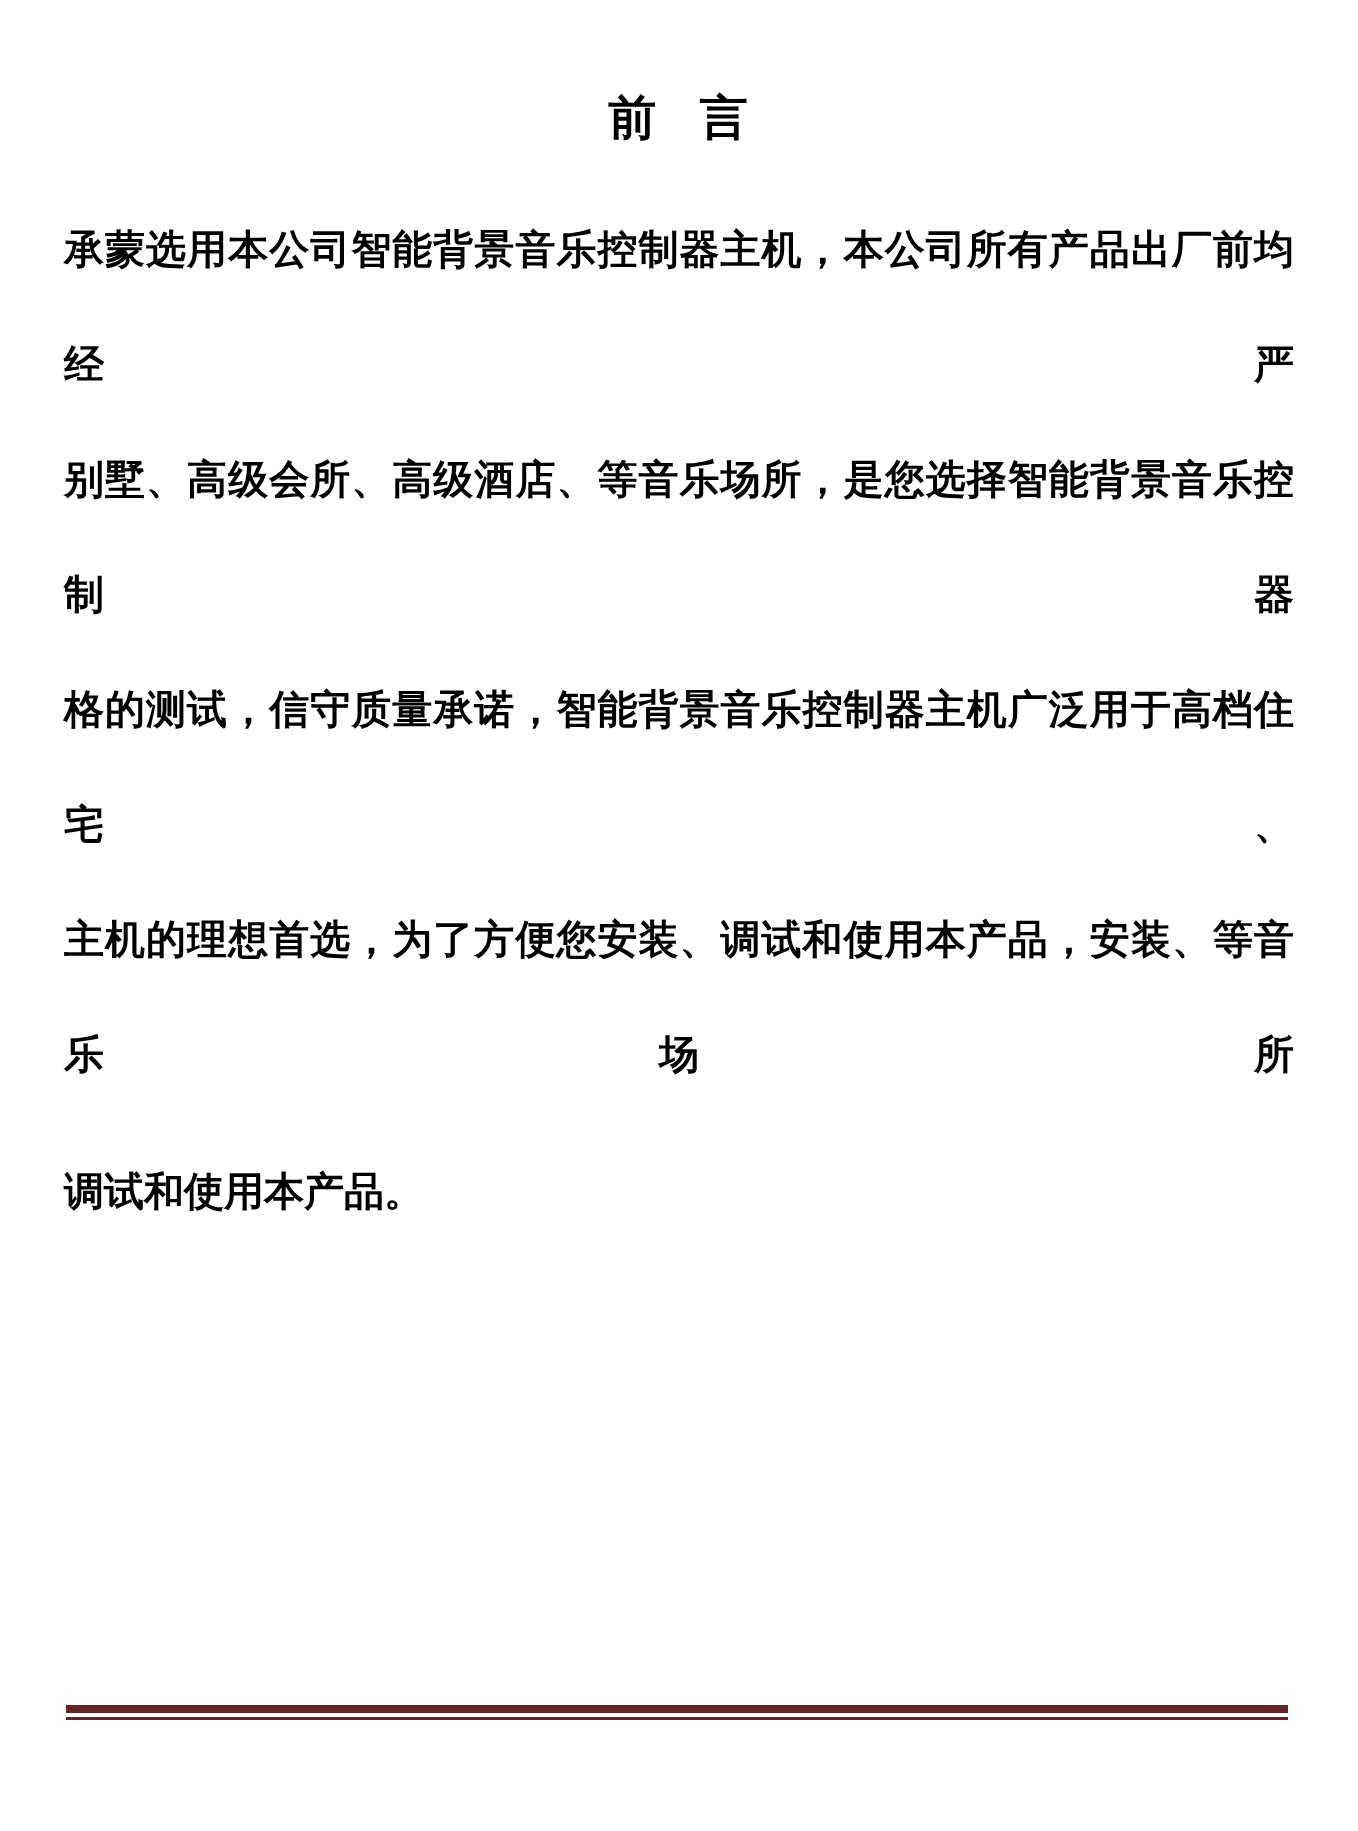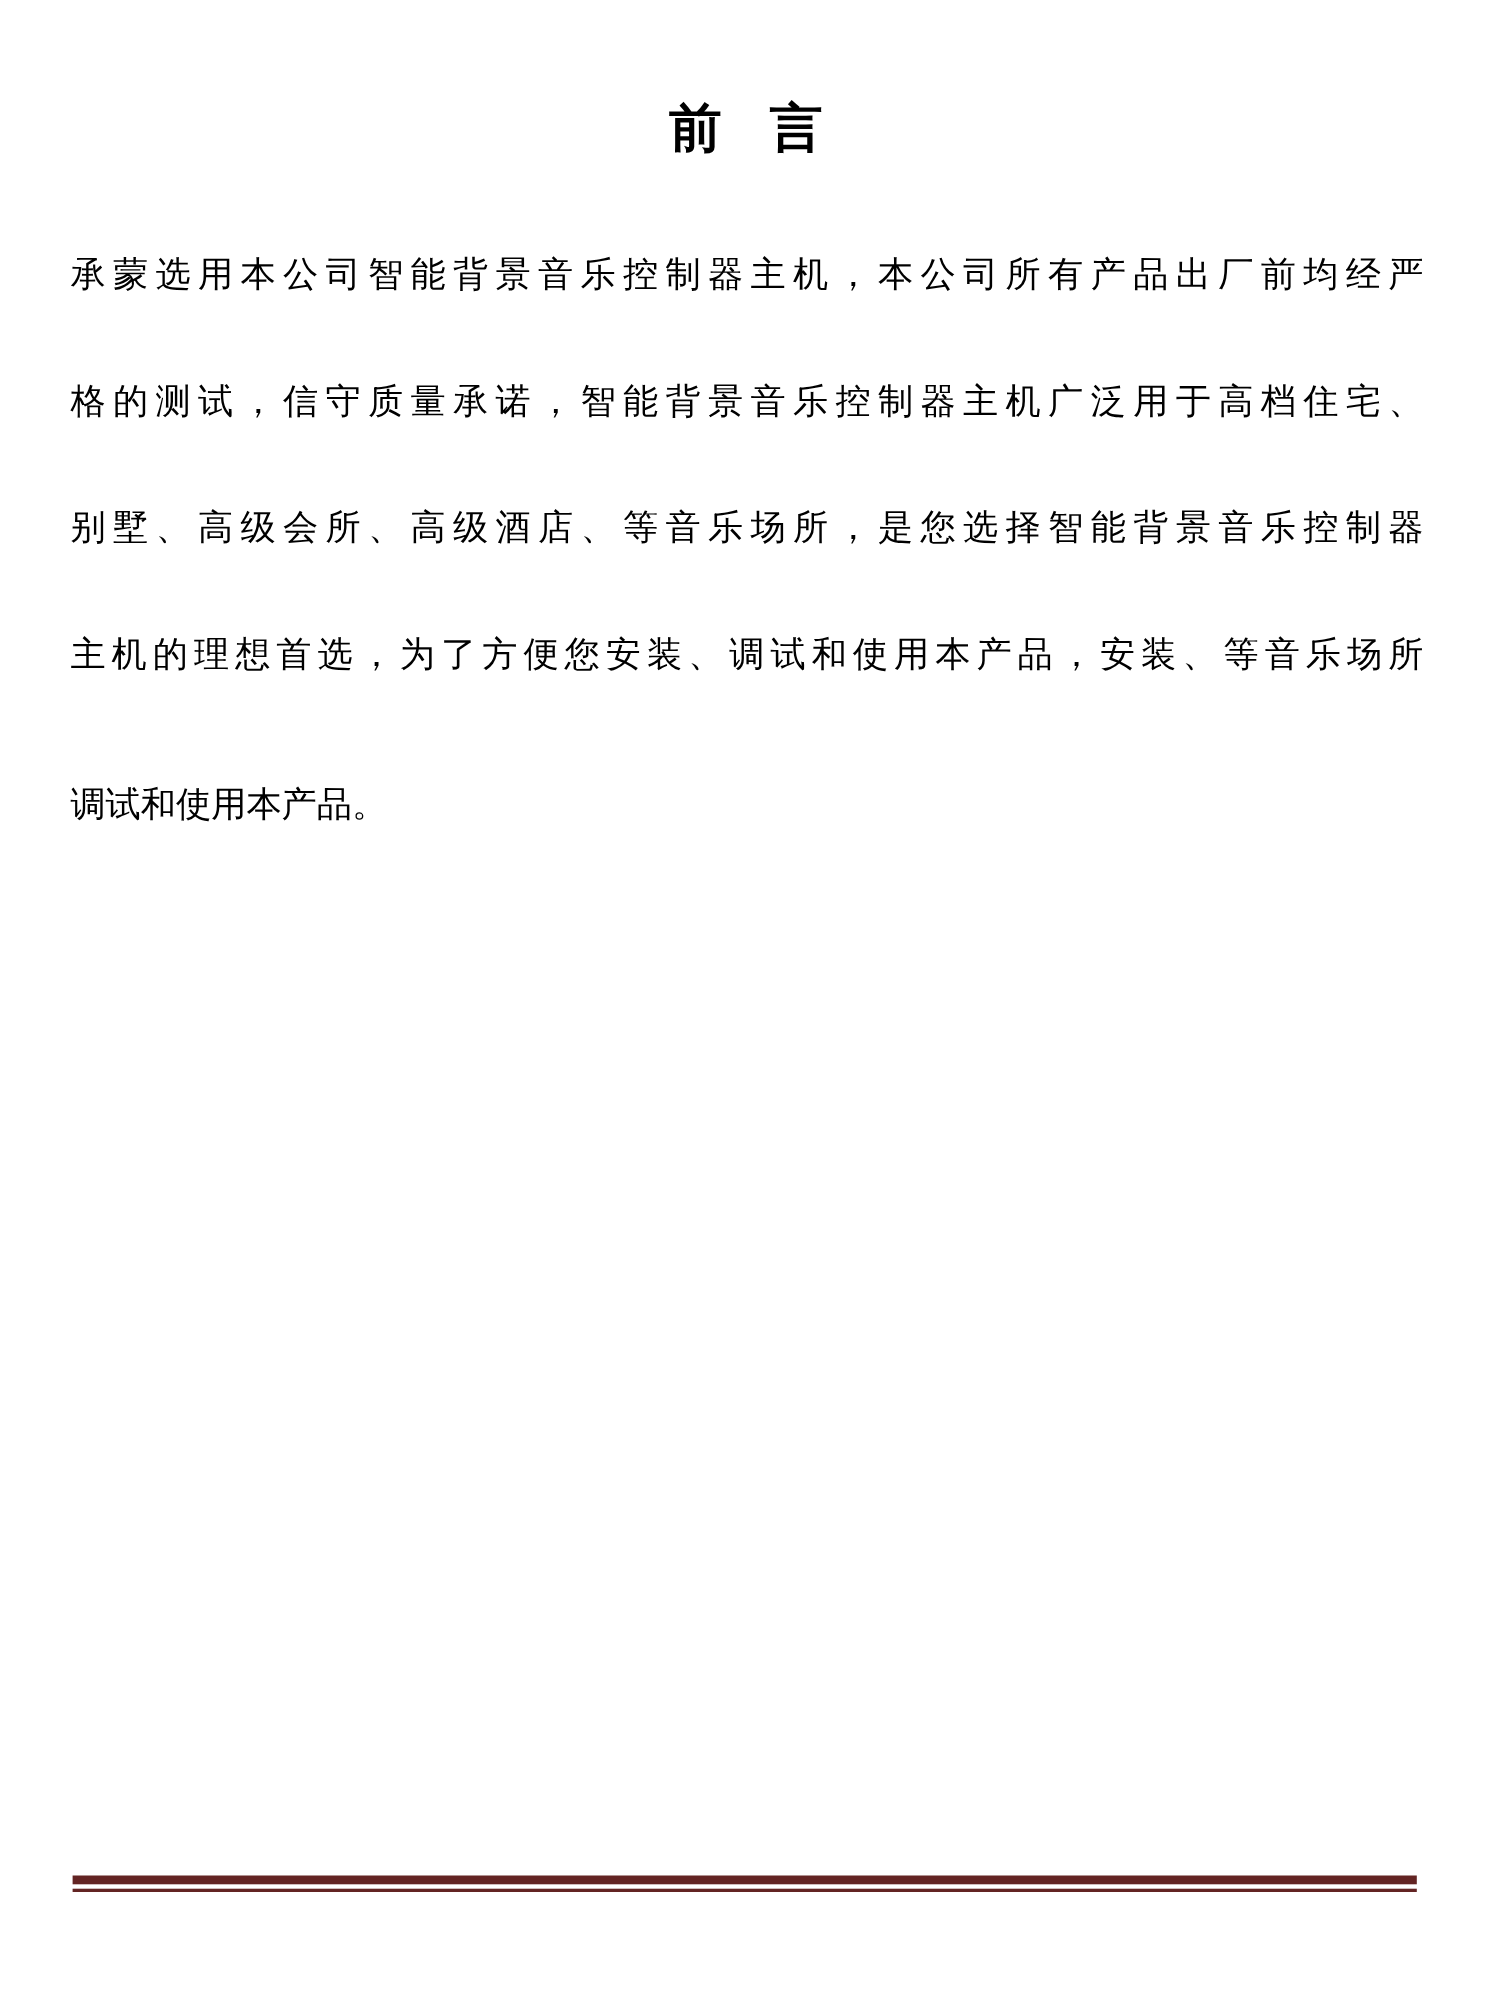--- a/index.html
+++ b/index.html
@@ -28,23 +28,24 @@
     word-spacing: 0.55em;
     line-height: 60px;
   }
   .body-text {
     position: absolute;
     top: 192px;
     left: 64px;
     width: 1230px;
   }
   .body-line {
-    font-size: 32px;
+    font-size: 40px;
     line-height: 115px;
     white-space: normal;
+    font-weight: bold;
   }
   .body-line.just {
     text-align: justify;
     text-align-last: justify;
   }
   .body-line.last {
     text-align: left;
     line-height: 115px;
     margin-top: 22px; 
   }
@@ -64,22 +65,22 @@
 </style>
 </head>
 <body>
 
 <div class="page">
 
   <div class="title">前 言</div>
 
   <div class="body-text">
     <div class="body-line just">承蒙选用本公司智能背景音乐控制器主机，本公司所有产品出厂前均经严</div>
+    <div class="body-line just">别墅、高级会所、高级酒店、等音乐场所，是您选择智能背景音乐控制器</div>
     <div class="body-line just">格的测试，信守质量承诺，智能背景音乐控制器主机广泛用于高档住宅、</div>
-    <div class="body-line just">别墅、高级会所、高级酒店、等音乐场所，是您选择智能背景音乐控制器</div>
     <div class="body-line just">主机的理想首选，为了方便您安装、调试和使用本产品，安装、等音乐场所</div>
     <div class="body-line last">调试和使用本产品。</div>
   </div>
 
   <div class="footer-rule">
     <div class="rule-thick" style="background-color: rgb(99, 36, 35);"></div>
     <div class="rule-thin" style="background-color: rgb(99, 36, 35);"></div>
   </div>
 
 </div>

